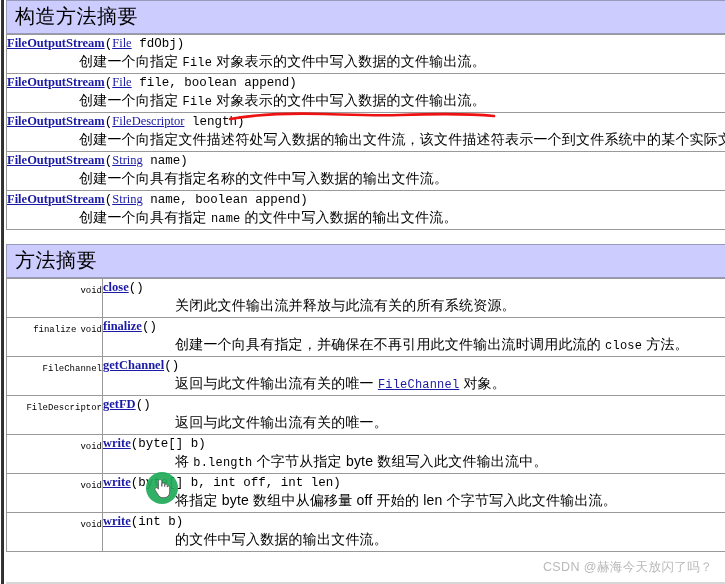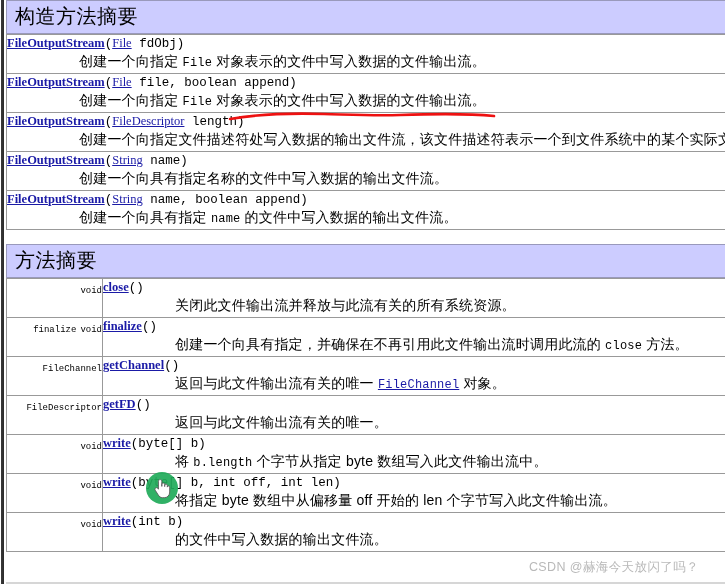--- a/index.html
+++ b/index.html
@@ -165,21 +165,21 @@
     position: absolute;
     left: 7px;
     top: 5px;
     width: 18px;
     height: 22px;
   }
 
   
   #watermark {
     position: absolute;
-    right: 26px;
+    right: 12px;
     bottom: 8px;
     z-index: 50;
     font-family: "Liberation Sans", sans-serif;
     font-size: 12.5px;
     color: #b9b9b9;
     letter-spacing: 0.4px;
     white-space: nowrap;
   }
   #bottom-rule {
     position: absolute;

